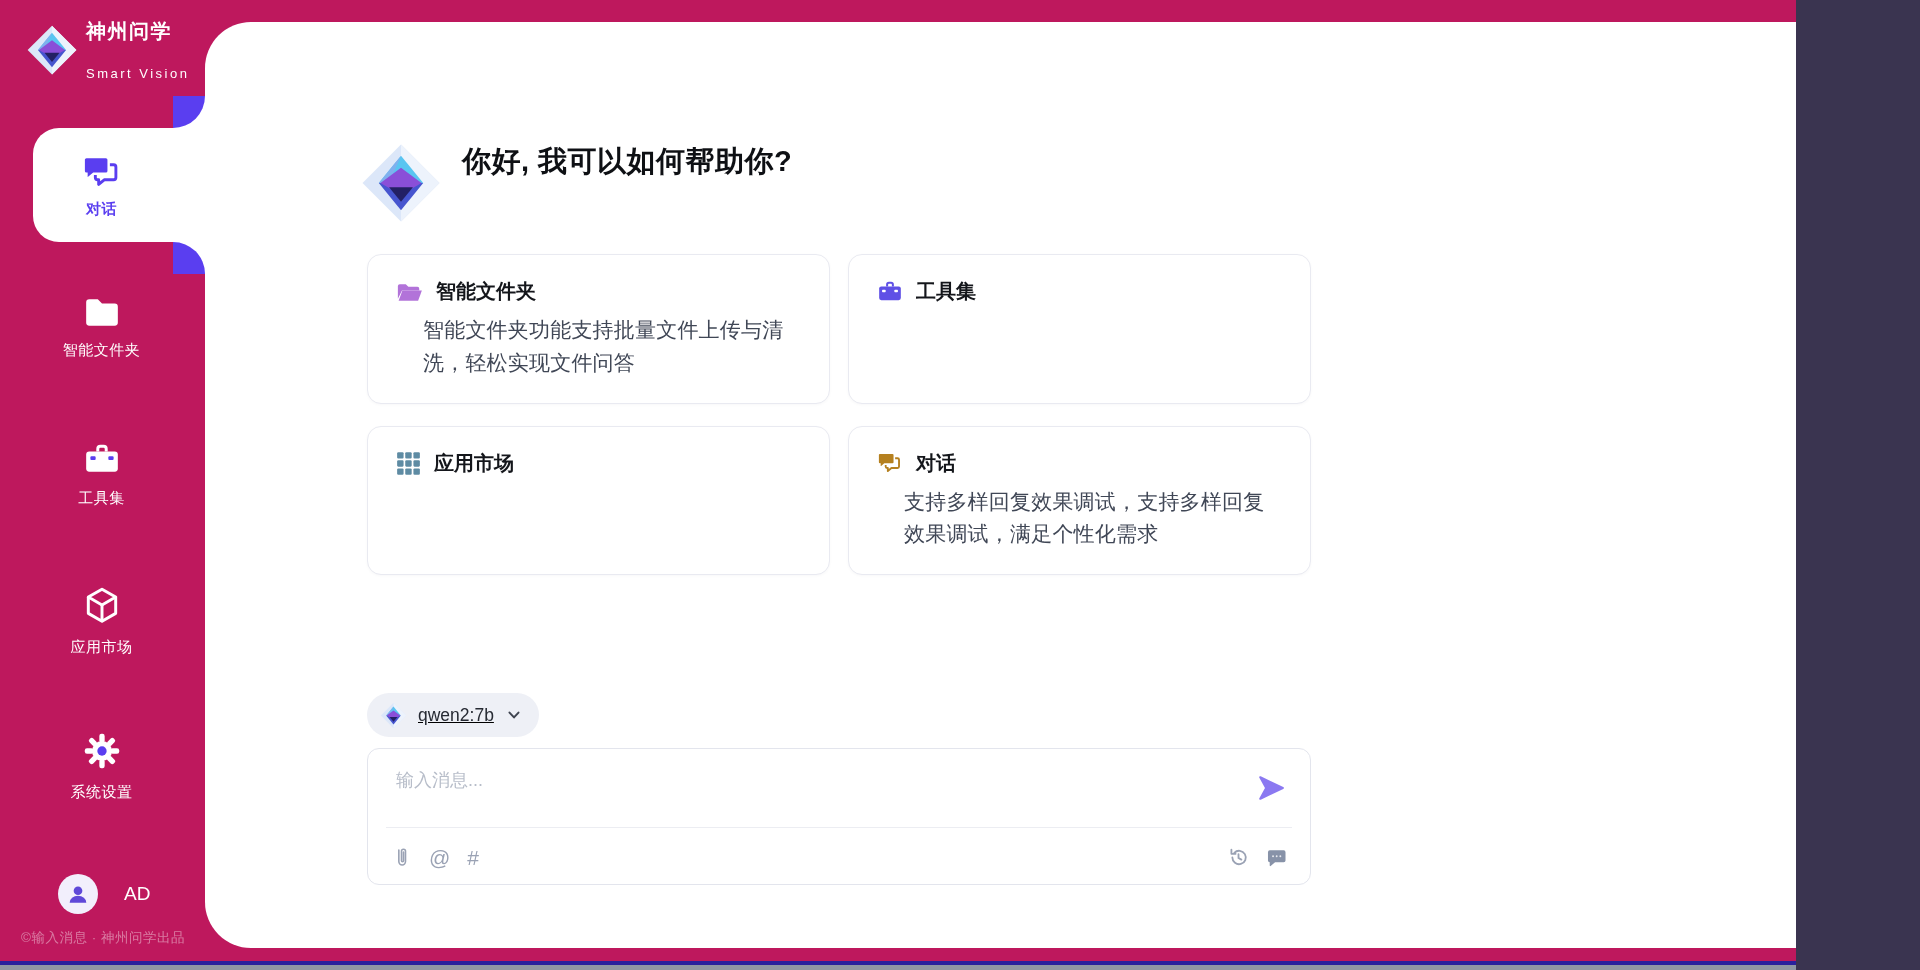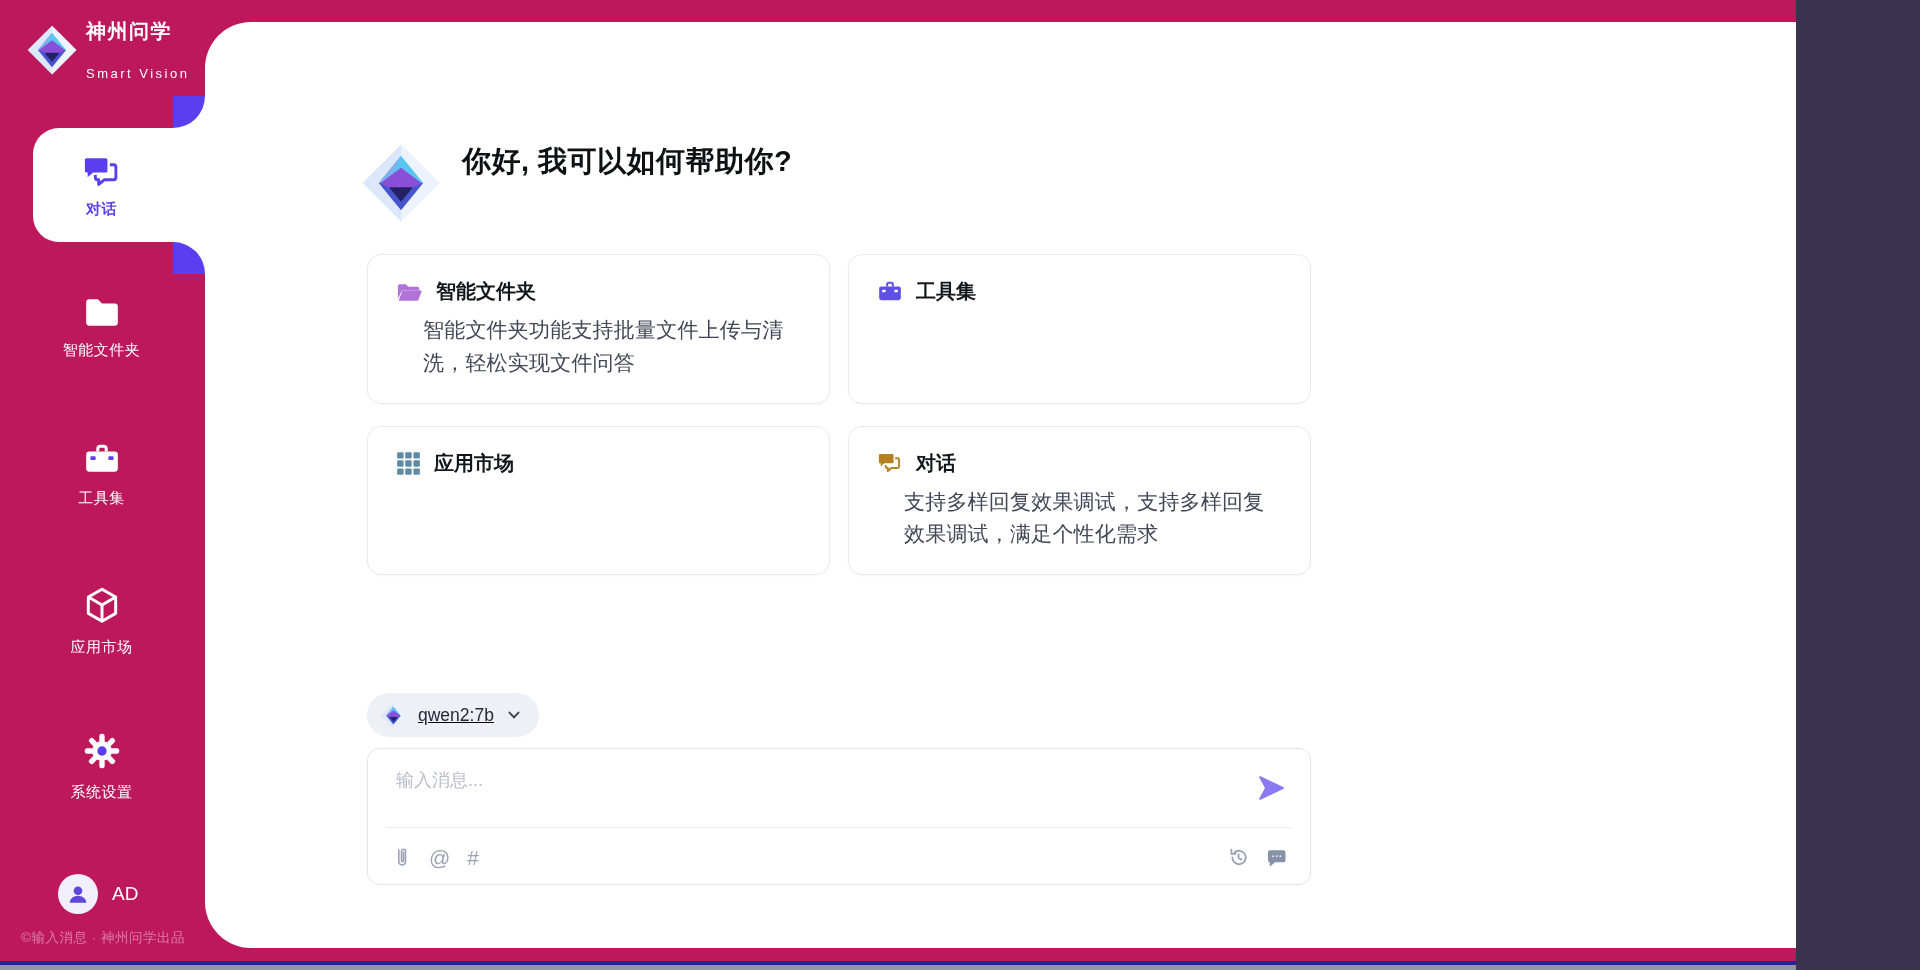--- a/index.html
+++ b/index.html
@@ -36,21 +36,21 @@
   
   .nav-item{position:absolute;left:33px;width:137px;text-align:center;color:#ffffff;cursor:pointer;z-index:3;}
   .nav-item svg{display:inline-block;}
   .nav-label{display:block;margin-top:8px;font-size:15px;letter-spacing:.5px;}
   .nav-folder{top:295px;}
   .nav-toolbox{top:441px;}
   .nav-cube{top:586px;}
   .nav-gear{top:731px;}
 
   
-  .user-row{position:absolute;left:58px;top:874px;display:flex;align-items:center;z-index:3;cursor:pointer;}
+  .user-row{position:absolute;left:58px;top:874px;display:flex;align-items:center;z-index:3;cursor:pointer;gap:12px;}
   .avatar{width:40px;height:40px;border-radius:50%;background:#f2effc;display:flex;align-items:center;justify-content:center;}
   .user-name{margin-left:14px;color:#fff;font-size:19px;font-weight:500;}
   .sidebar-footer{position:absolute;left:4px;top:929px;width:198px;text-align:center;
     font-size:13.5px;color:rgba(255,255,255,.42);letter-spacing:.5px;z-index:3;}
 
   
   .greeting{position:absolute;left:360px;top:142px;display:flex;align-items:flex-start;}
   .greeting-gem{width:82px;height:82px;}
   .greeting-title{margin-left:20px;font-size:29px;font-weight:700;color:#0e1014;letter-spacing:.5px;}
 

